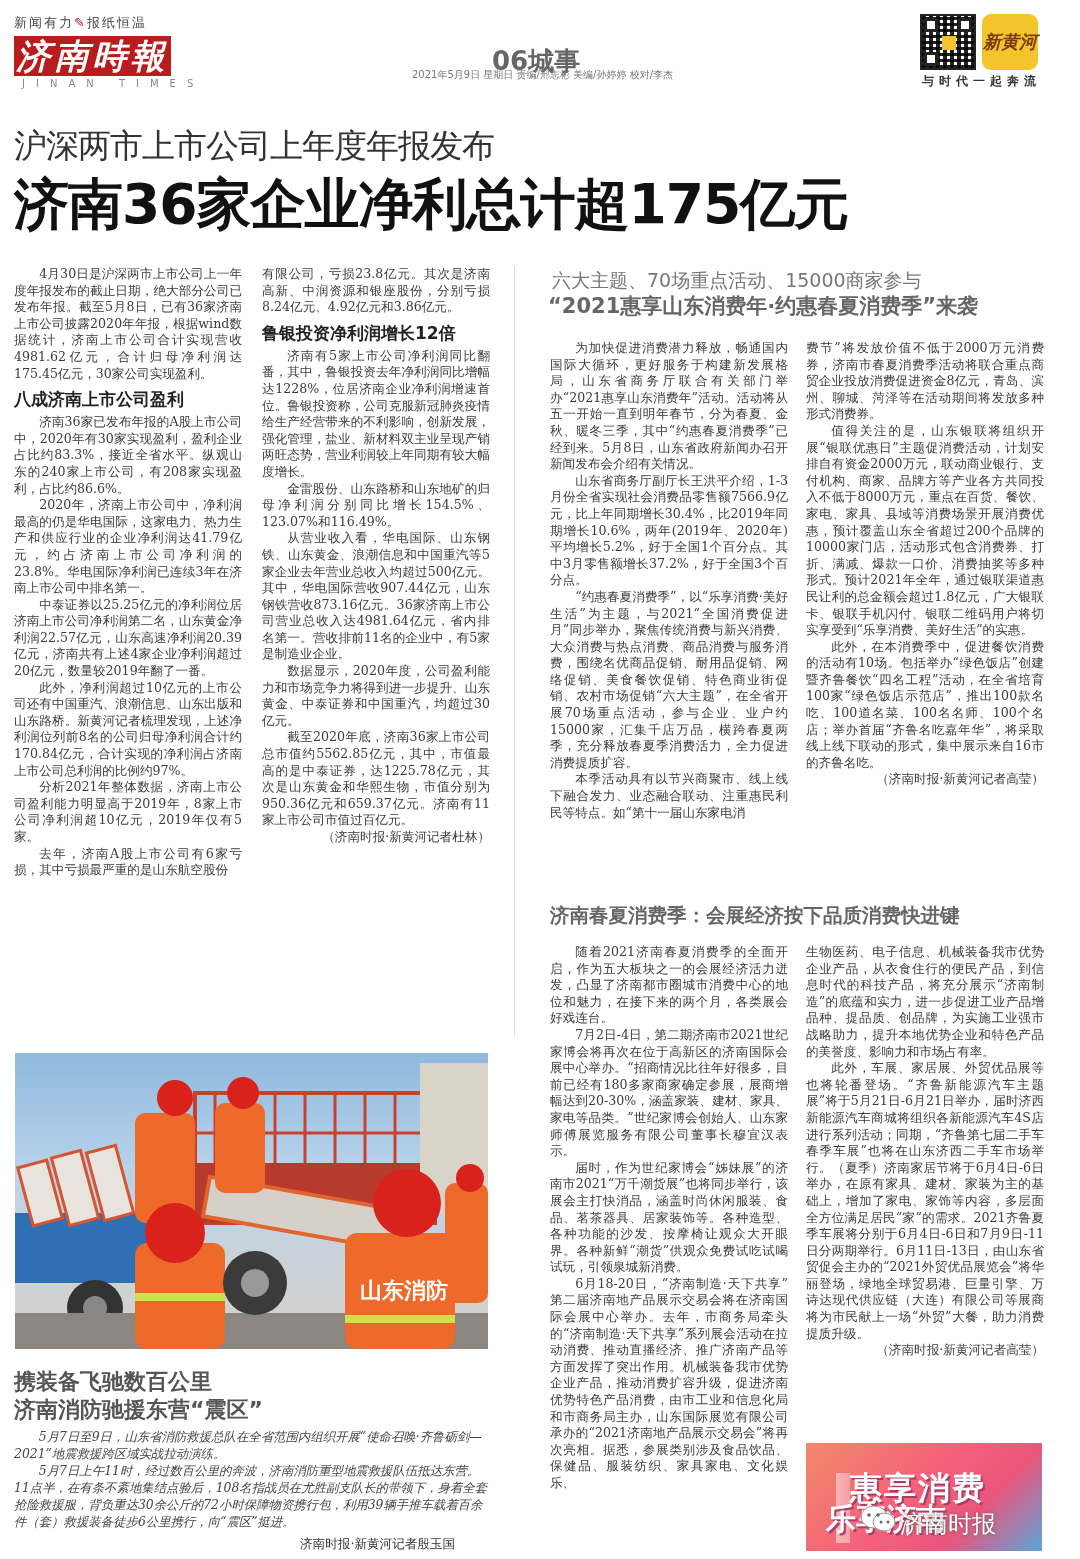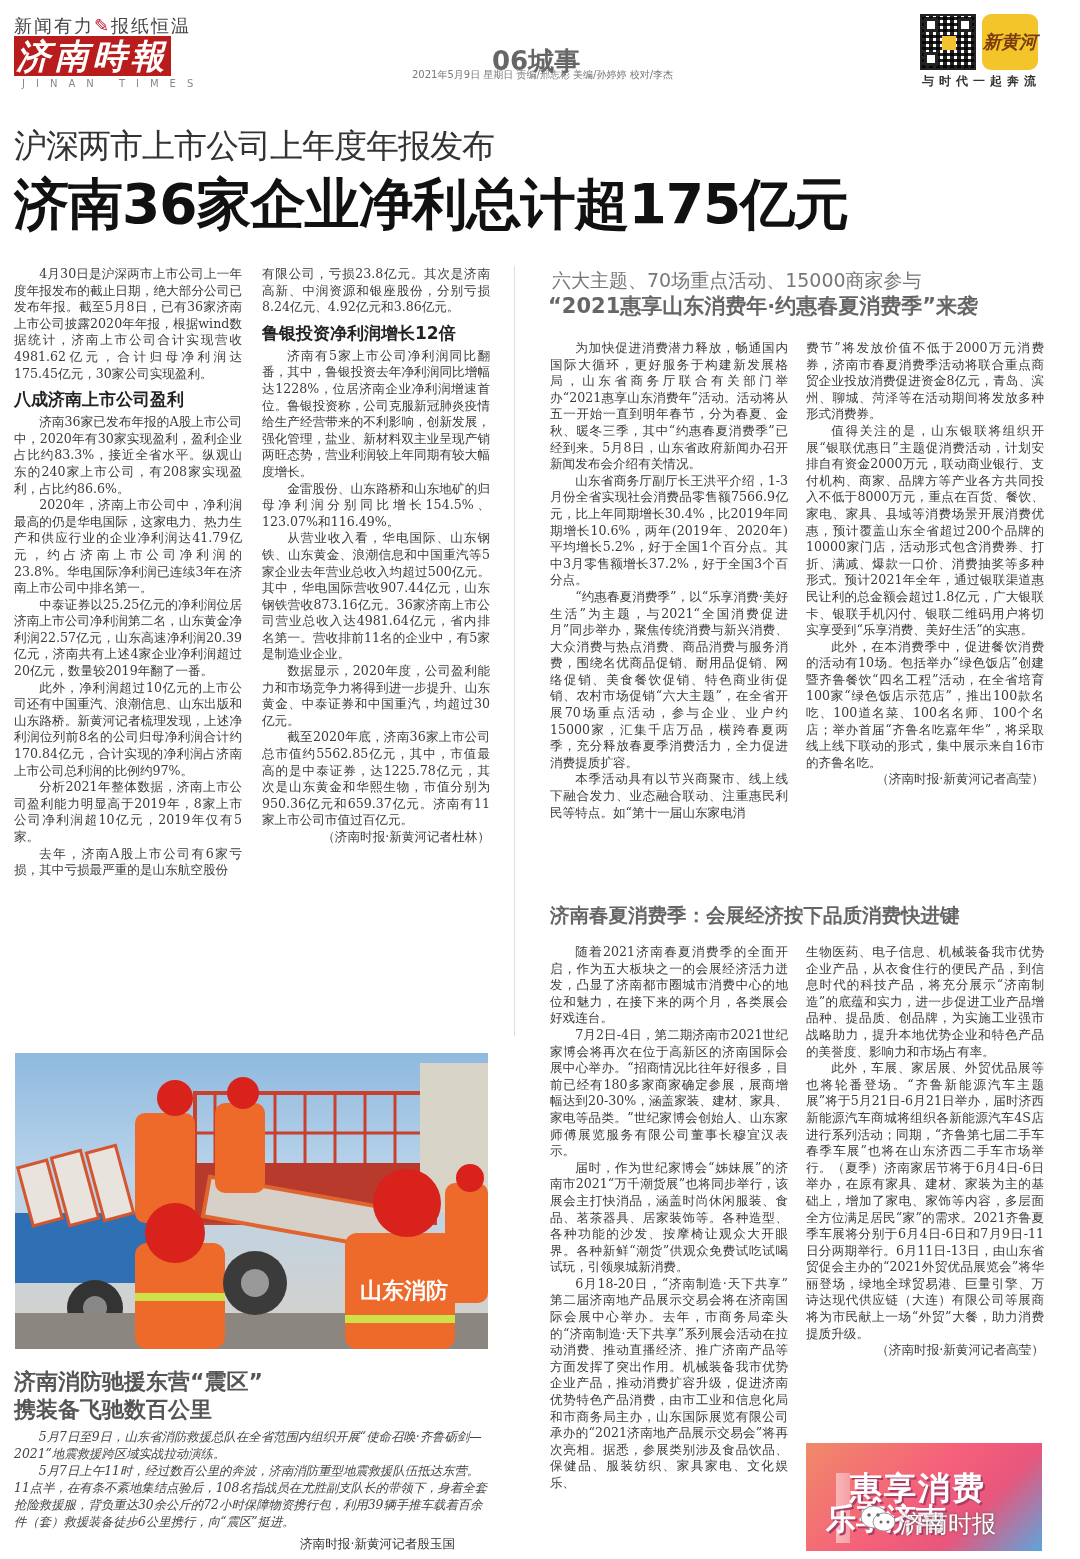--- a/index.html
+++ b/index.html
@@ -2,21 +2,21 @@
 <html><head>
 <meta charset="utf-8">
 <style>
   * { box-sizing: border-box; margin: 0; padding: 0; }
   html, body { width: 1080px; height: 1559px; background: #fff; overflow: hidden; }
   body { position: relative; font-family: "DejaVu Serif", "Liberation Serif", serif; color: #333; }
 
   .abs { position: absolute; }
 
   
-  .slogan { left: 14px; top: 14px; font-family: "DejaVu Sans", sans-serif; font-size: 18px; color: #444; letter-spacing: 2px; }
+  .slogan { left: 14px; top: 14px; font-family: "DejaVu Sans", sans-serif; font-size: 13px; color: #444; letter-spacing: 2px; }
   .slogan .feather { color: #c0152a; }
   .logo-box { left: 14px; top: 36px; width: 157px; height: 40px; background: #b91c1c; color: #fff; font-family: "DejaVu Serif", serif; font-size: 34px; font-weight: bold; font-style: italic; text-align: center; line-height: 40px; letter-spacing: 4px; }
   .logo-en { left: 22px; top: 78px; font-family: "DejaVu Sans", sans-serif; font-size: 10px; color: #888; letter-spacing: 11px; }
 
   .page-title { left: 492px; top: 44px; font-family: "DejaVu Sans", sans-serif; font-size: 26px; font-weight: bold; color: #666; }
   .page-meta { left: 412px; top: 68px; font-family: "DejaVu Sans", sans-serif; font-size: 10px; color: #777; }
 
   .qr { left: 920px; top: 14px; width: 56px; height: 56px; background:
         repeating-linear-gradient(90deg, #222 0 4px, #fff 4px 7px),
         repeating-linear-gradient(0deg, #222 0 3px, #fff 3px 6px);
@@ -198,22 +198,22 @@
       <rect x="120" y="240" width="90" height="8"></rect>
         <rect x="330" y="262" width="110" height="8"></rect>
     </g>
     <circle cx="240" cy="230" r="32" fill="#3b3b3b"></circle>
       <circle cx="240" cy="230" r="14" fill="#999"></circle>
     <text x="345" y="245" font-family="DejaVu Sans, sans-serif" font-size="22" fill="#fff" font-weight="bold">山东消防</text>
   </svg>
 </div>
 
 <div class="abs fire-head">
+  <div>携装备飞驰数百公里</div>
   <div>济南消防驰援东营“震区”</div>
-  <div>携装备飞驰数百公里</div>
 </div>
 <div class="abs fire-body">
   <p>5月7日至9日，山东省消防救援总队在全省范围内组织开展“使命召唤·齐鲁砺剑—2021”地震救援跨区域实战拉动演练。</p>
   <p>5月7日上午11时，经过数百公里的奔波，济南消防重型地震救援队伍抵达东营。11点半，在有条不紊地集结点验后，108名指战员在尤胜副支队长的带领下，身着全套抢险救援服，背负重达30余公斤的72小时保障物资携行包，利用39辆手推车载着百余件（套）救援装备徒步6公里携行，向“震区”挺进。</p>
 </div>
 <div class="abs fire-byline">济南时报·新黄河记者殷玉国</div>
 
 <div class="abs banner">
   <div class="tower"></div>
   <div class="t1">惠享消费</div>

